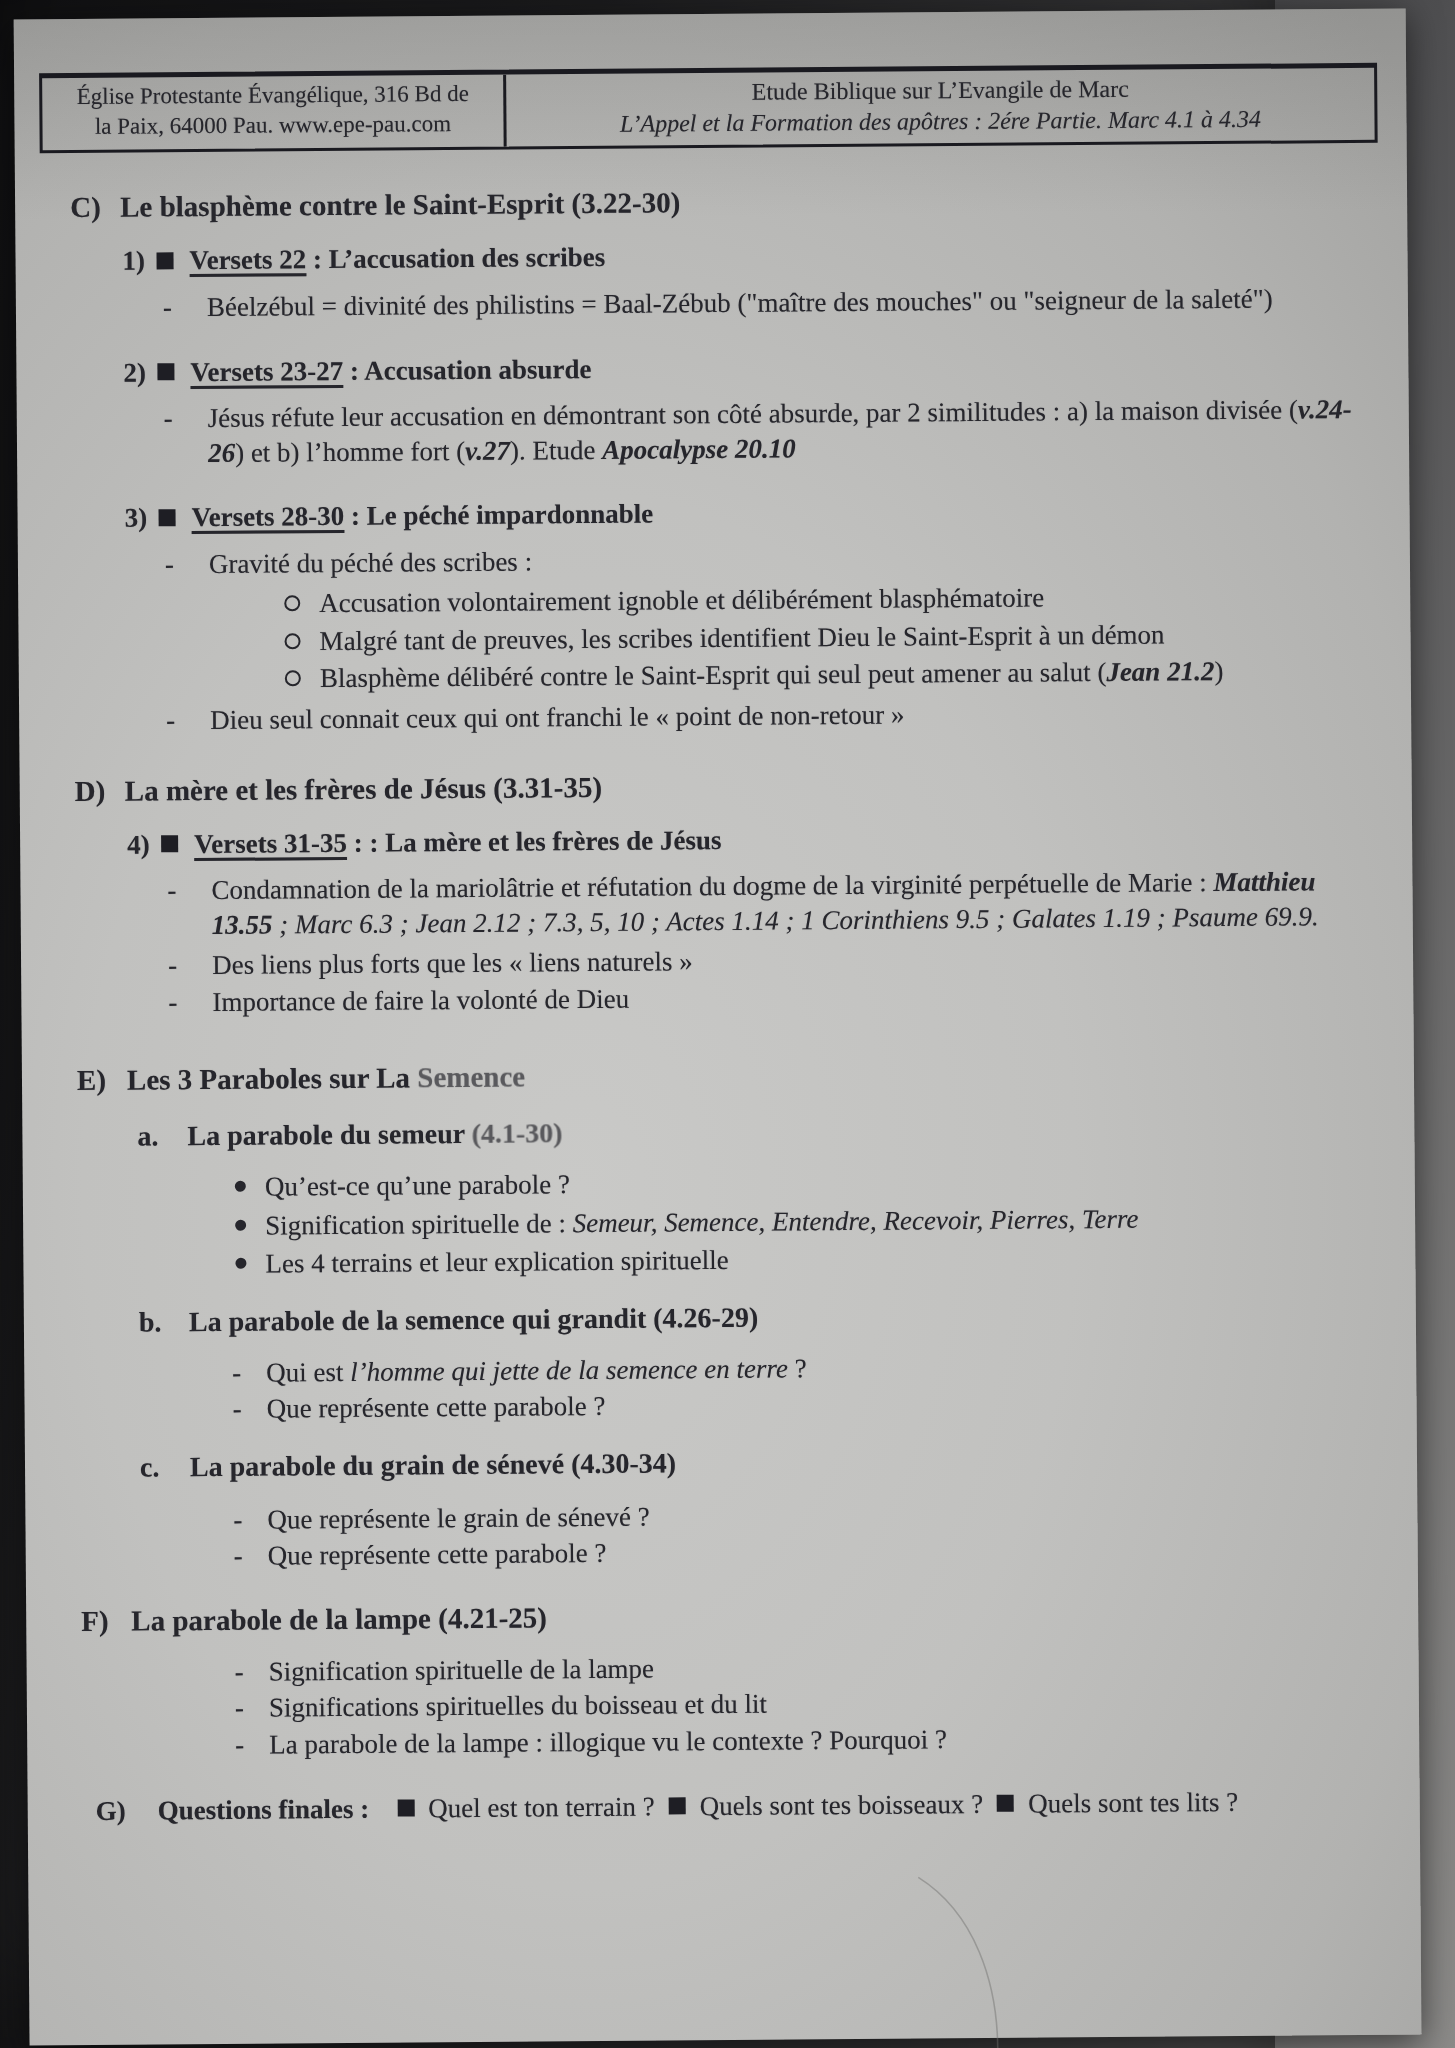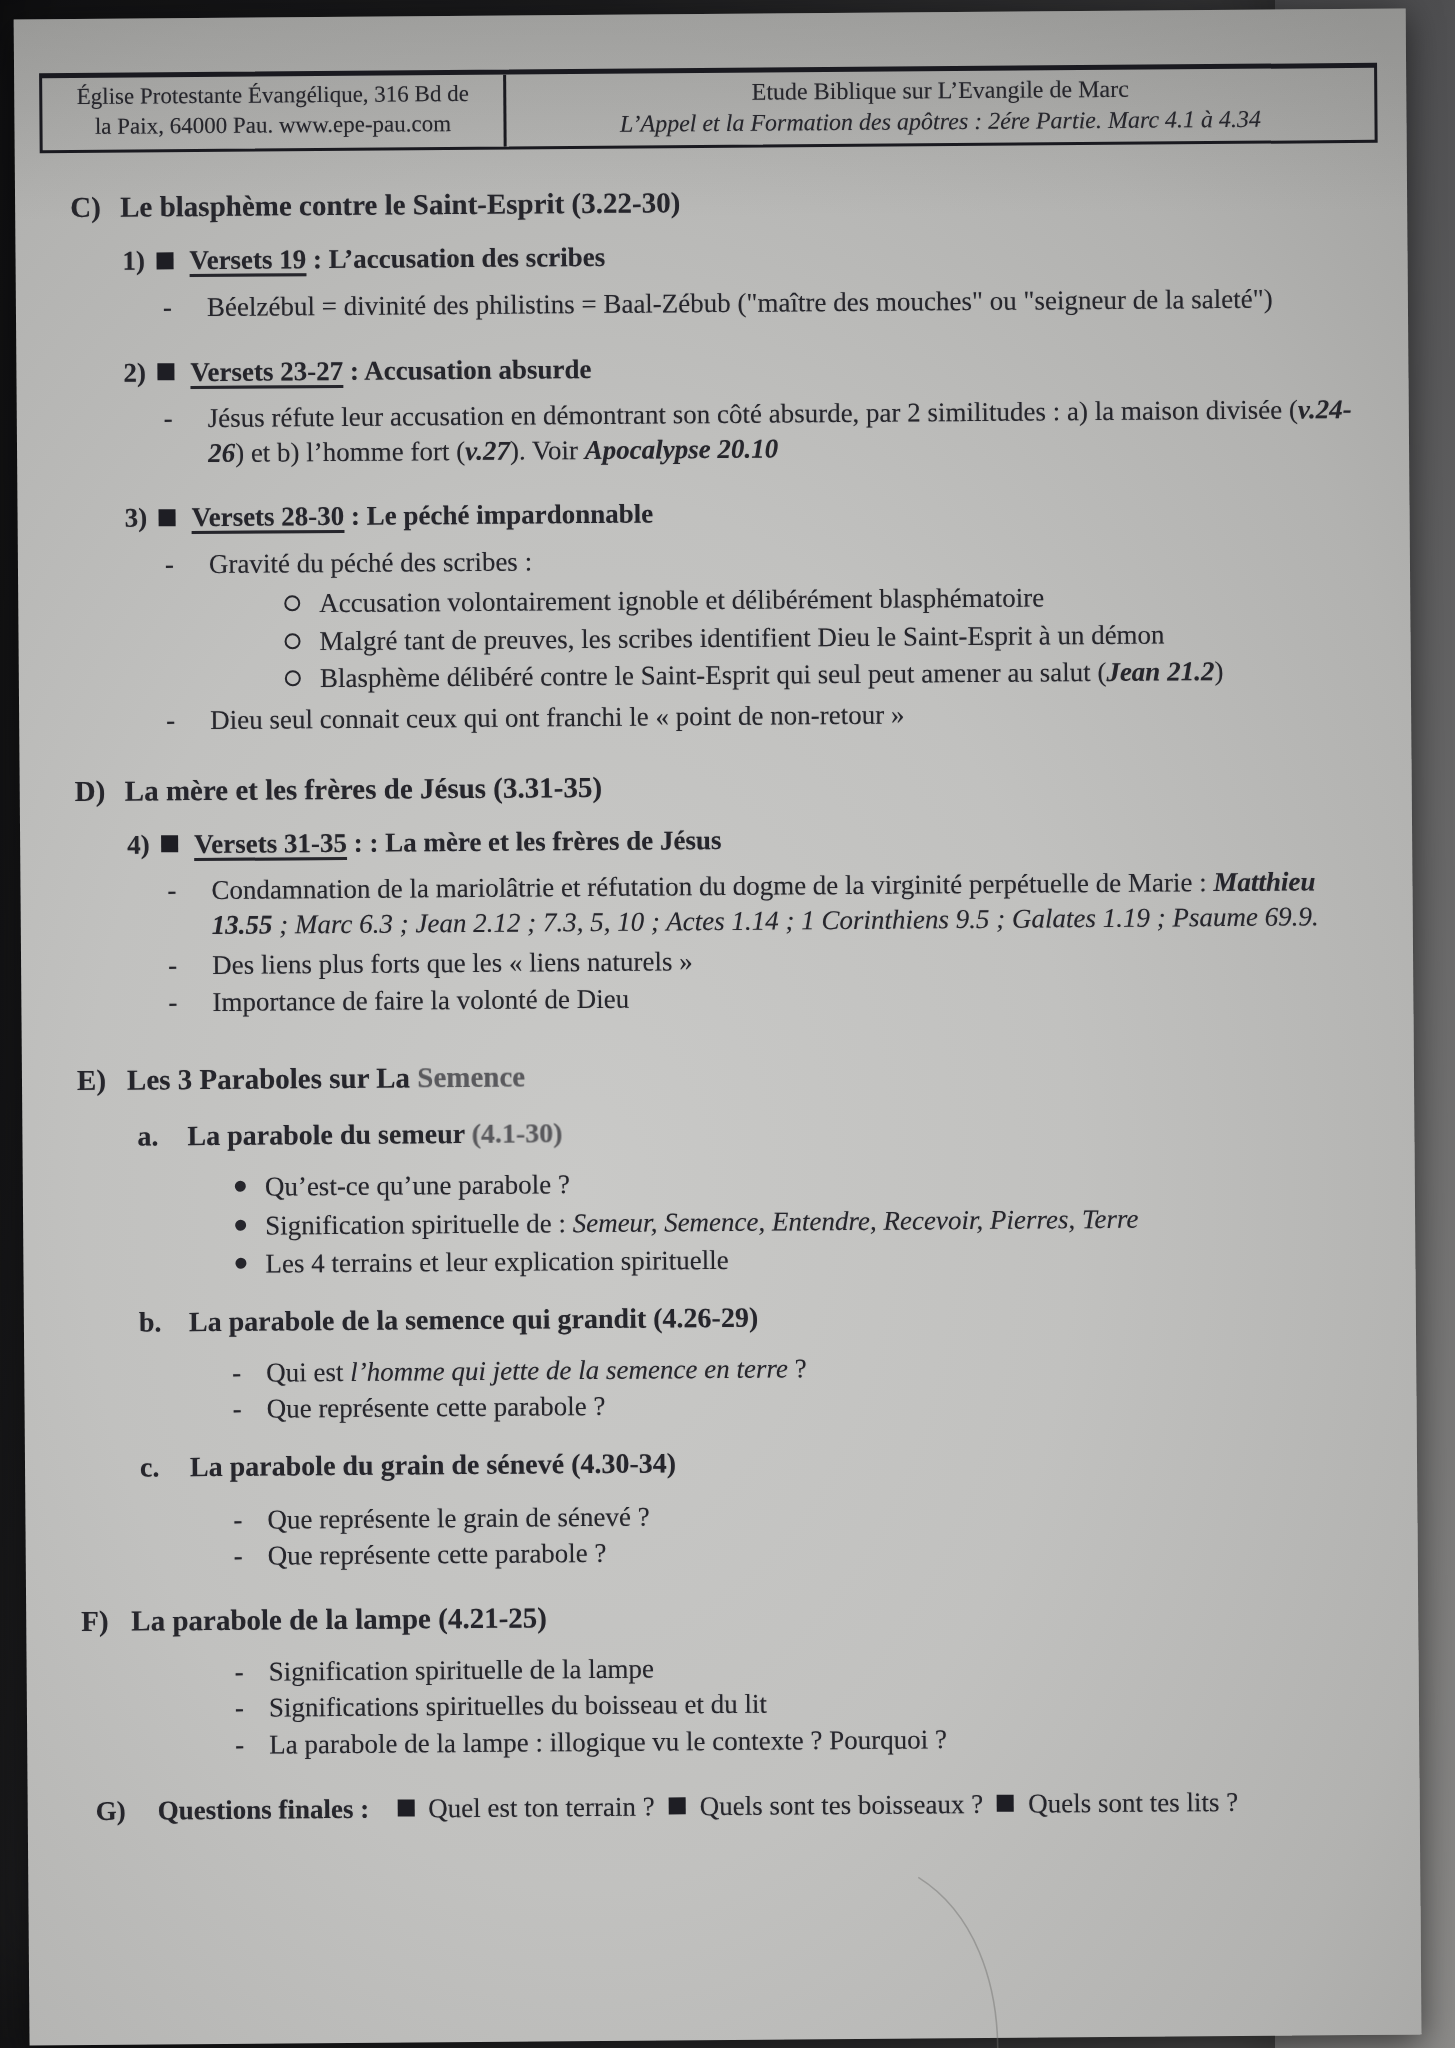--- a/index.html
+++ b/index.html
@@ -94,35 +94,35 @@
     <div class="content">
 
       <div class="sec">
         <span class="ltr">C)</span>
         <span>Le blasphème contre le Saint-Esprit (3.22-30)</span>
       </div>
 
       <div class="num-item mt18">
         <span class="num">1)</span>
         <span class="sq"></span>
-        <span><span class="verset">Versets 19</span><span> : L’accusation des scribes</span></span>
+        <span><span class="verset">Versets 22</span><span> : L’accusation des scribes</span></span>
       </div>
       <div class="dash-row mt12">
         <span class="dm">-</span>
         <span class="txt">Béelzébul = divinité des philistins = Baal-Zébub ("maître des mouches" ou "seigneur de la saleté")</span>
       </div>
 
       <div class="num-item mt30">
         <span class="num">2)</span>
         <span class="sq"></span>
         <span><span class="verset">Versets 23-27</span><span> : Accusation absurde</span></span>
       </div>
       <div class="dash-row mt12">
         <span class="dm">-</span>
-        <span class="txt"><span>Jésus réfute leur accusation en démontrant son côté absurde, par 2 similitudes : a) la maison divisée (</span><span class="bi">v.24-26</span><span>) et b) l’homme fort (</span><span class="bi">v.27</span><span>). Voir </span><span class="bi">Apocalypse 20.10</span></span>
+        <span class="txt"><span>Jésus réfute leur accusation en démontrant son côté absurde, par 2 similitudes : a) la maison divisée (</span><span class="bi">v.24-26</span><span>) et b) l’homme fort (</span><span class="bi">v.27</span><span>). Etude </span><span class="bi">Apocalypse 20.10</span></span>
       </div>
 
       <div class="num-item mt30">
         <span class="num">3)</span>
         <span class="sq"></span>
         <span><span class="verset">Versets 28-30</span><span> : Le péché impardonnable</span></span>
       </div>
       <div class="dash-row mt12">
         <span class="dm">-</span>
         <span class="txt">Gravité du péché des scribes :</span>

